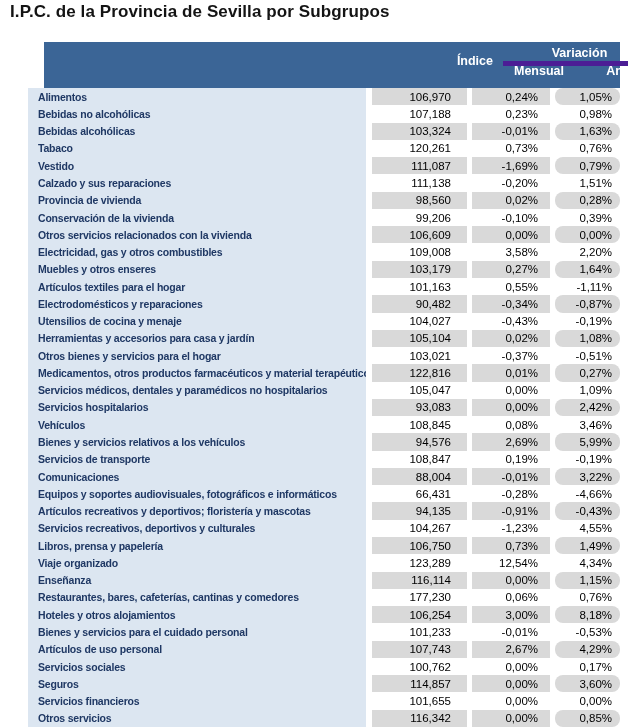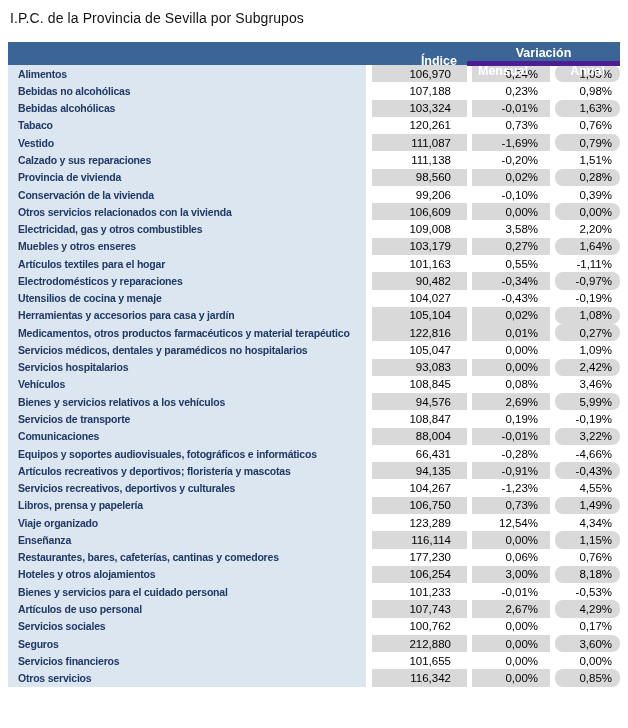--- a/index.html
+++ b/index.html
@@ -11,30 +11,30 @@
     --value-text:#000000;
     --header-text:#ffffff;
   }
   html,body{margin:0;padding:0;}
   body{
     width:628px;height:728px;background:#ffffff;
     font-family:"Liberation Sans", sans-serif;
     position:relative;overflow:hidden;
   }
   .page-title{
-    position:absolute;left:10px;top:10px;
-    font-size:14px;font-weight:normal;color:#141414;
+    position:absolute;left:10px;top:2px;
+    font-size:17px;font-weight:bold;color:#141414;
     letter-spacing:0.1px;white-space:nowrap;
   }
   .ipc-table{
     position:absolute;left:8px;top:42px;width:612px;
   }
   .thead{
-    position:relative;height:23px;background:var(--header-bg);
-    color:var(--header-text);font-weight:bold;font-size:12.5px;
+    position:relative;height:46px;background:var(--header-bg);
+    color:var(--header-text);font-weight:bold;font-size:12.5px;margin-left:36px;
   }
   .th-indice{
     position:absolute;left:364px;top:0;width:95px;height:39px;
     line-height:39px;text-align:right;padding-right:10px;
     box-sizing:border-box;
   }
   .th-variacion{
     position:absolute;left:459px;top:3px;width:153px;height:16px;
     line-height:16px;text-align:center;
     border-bottom:5px solid #4c1d95;
@@ -56,21 +56,21 @@
   .row{
     display:grid;
     grid-template-columns:358px 6px 95px 5px 78px 5px 65px;
   }
   .cell-label{
     background:var(--label-bg);
     color:var(--label-text);
     font-weight:bold;font-size:10.5px;letter-spacing:-0.2px;
     padding-left:10px;
     display:flex;align-items:center;
-    white-space:nowrap;overflow:hidden;
+    white-space:nowrap;overflow:hidden;margin-left:20px;
   }
   .gap{background:transparent;}
   .cell-num{
     font-size:11.5px;color:var(--value-text);
     display:flex;align-items:center;justify-content:flex-end;
     box-sizing:border-box;white-space:nowrap;
   }
   .cell-indice{padding-right:16px;}
   .cell-mensual{padding-right:12px;}
   .cell-anual{padding-right:8px;border-radius:8px;}
@@ -210,21 +210,21 @@
     <div class="cell-num cell-anual">-1,11%</div>
   </div>
 
   <div class="row odd">
     <div class="cell-label">Electrodomésticos y reparaciones</div>
     <div class="gap"></div>
     <div class="cell-num cell-indice">90,482</div>
     <div class="gap"></div>
     <div class="cell-num cell-mensual">-0,34%</div>
     <div class="gap"></div>
-    <div class="cell-num cell-anual">-0,97%</div>
+    <div class="cell-num cell-anual">-0,87%</div>
   </div>
 
   <div class="row even">
     <div class="cell-label">Utensilios de cocina y menaje</div>
     <div class="gap"></div>
     <div class="cell-num cell-indice">104,027</div>
     <div class="gap"></div>
     <div class="cell-num cell-mensual">-0,43%</div>
     <div class="gap"></div>
     <div class="cell-num cell-anual">-0,19%</div>
@@ -233,20 +233,29 @@
   <div class="row odd">
     <div class="cell-label">Herramientas y accesorios para casa y jardín</div>
     <div class="gap"></div>
     <div class="cell-num cell-indice">105,104</div>
     <div class="gap"></div>
     <div class="cell-num cell-mensual">0,02%</div>
     <div class="gap"></div>
     <div class="cell-num cell-anual">1,08%</div>
   </div>
 
+  <div class="row even">
+    <div class="cell-label">Otros bienes y servicios para el hogar</div>
+    <div class="gap"></div>
+    <div class="cell-num cell-indice">103,021</div>
+    <div class="gap"></div>
+    <div class="cell-num cell-mensual">-0,37%</div>
+    <div class="gap"></div>
+    <div class="cell-num cell-anual">-0,51%</div>
+  </div>
 
   <div class="row odd">
     <div class="cell-label">Medicamentos, otros productos farmacéuticos y material terapéutico</div>
     <div class="gap"></div>
     <div class="cell-num cell-indice">122,816</div>
     <div class="gap"></div>
     <div class="cell-num cell-mensual">0,01%</div>
     <div class="gap"></div>
     <div class="cell-num cell-anual">0,27%</div>
   </div>
@@ -417,21 +426,21 @@
     <div class="cell-num cell-indice">100,762</div>
     <div class="gap"></div>
     <div class="cell-num cell-mensual">0,00%</div>
     <div class="gap"></div>
     <div class="cell-num cell-anual">0,17%</div>
   </div>
 
   <div class="row odd">
     <div class="cell-label">Seguros</div>
     <div class="gap"></div>
-    <div class="cell-num cell-indice">212,880</div>
+    <div class="cell-num cell-indice">114,857</div>
     <div class="gap"></div>
     <div class="cell-num cell-mensual">0,00%</div>
     <div class="gap"></div>
     <div class="cell-num cell-anual">3,60%</div>
   </div>
 
   <div class="row even">
     <div class="cell-label">Servicios financieros</div>
     <div class="gap"></div>
     <div class="cell-num cell-indice">101,655</div>

